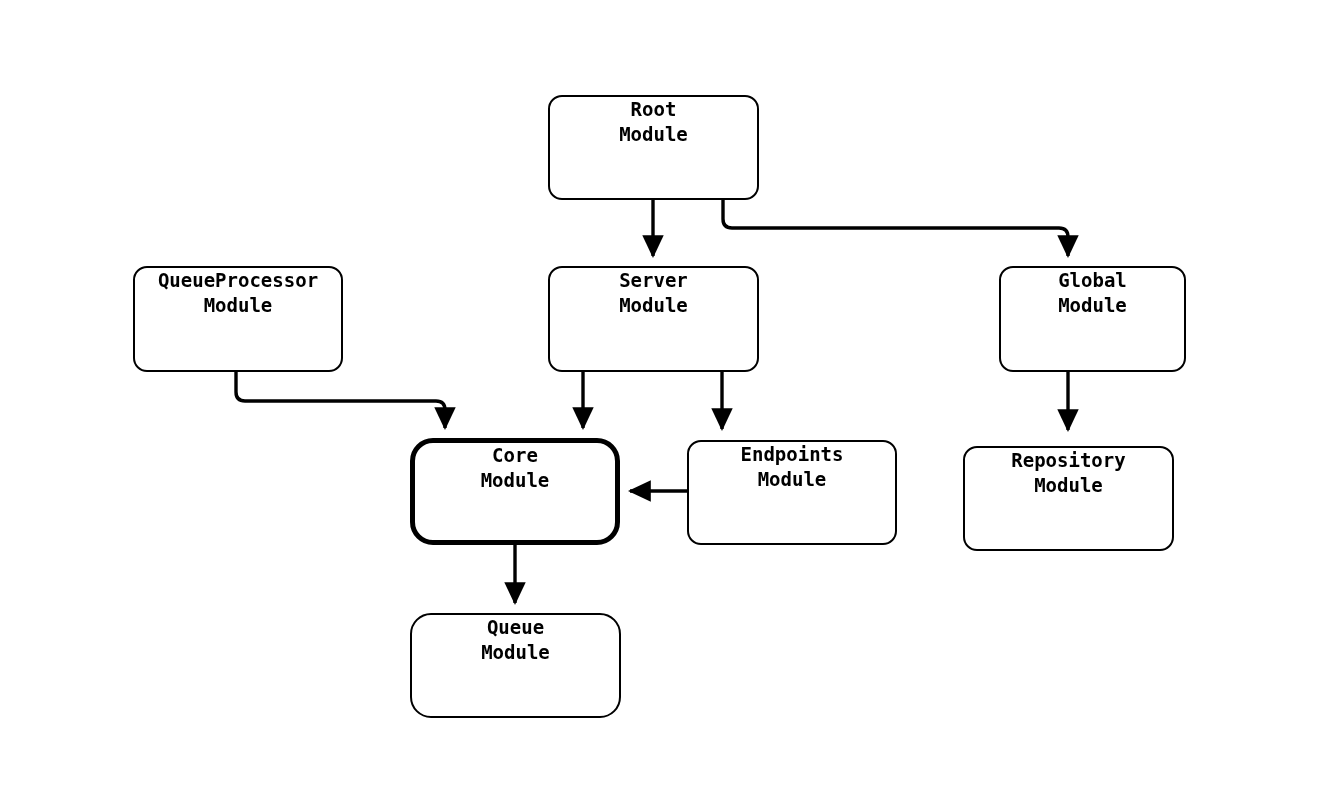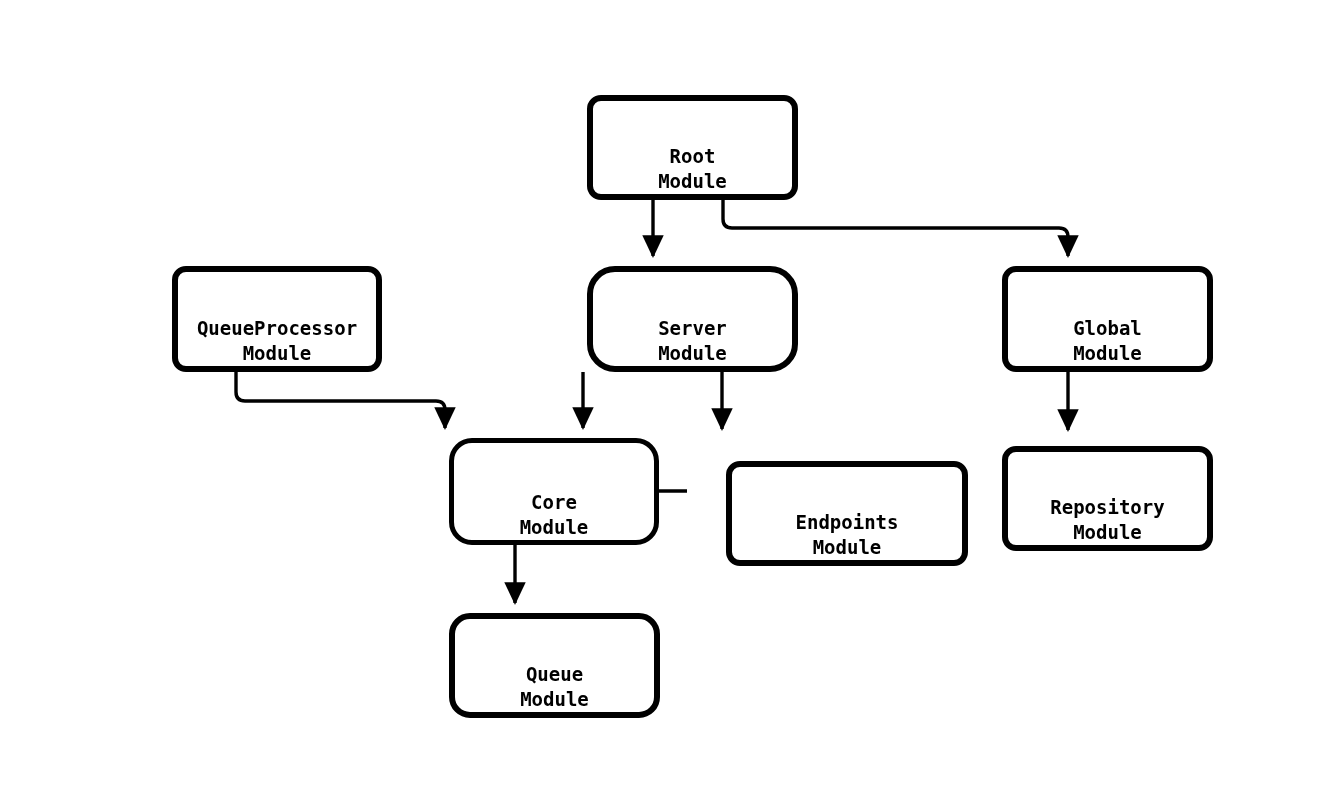--- a/index.html
+++ b/index.html
@@ -25,28 +25,27 @@
     left: 0;
     top: 0;
     width: 1337px;
     height: 809px;
     pointer-events: none;
   }
   .node {
     position: absolute;
     box-sizing: border-box;
     background: #ffffff;
-    border: 6px solid #000000;
+    border: 2px solid #000000;
     border-radius: 14px;
     display: flex;
-    align-items: flex-end;
+    align-items: flex-start;
     justify-content: center;
     text-align: center;
     z-index: 2;
-    margin-left: 39px;
   }
   .node.emphasis {
     border-width: 5px;
     border-radius: 23px;
   }
   .node-label {
     font-family: "DejaVu Sans Mono", "Liberation Mono", monospace;
     font-size: 19px;
     font-weight: 700;
     line-height: 1.32;
@@ -90,36 +89,36 @@
   <div class="node" style="left:548px; top:95px; width:211px; height:105px;">
     <span class="node-label">Root
 Module</span>
   </div>
 
   <div class="node" style="left:133px; top:266px; width:210px; height:106px;">
     <span class="node-label">QueueProcessor
 Module</span>
   </div>
 
-  <div class="node" style="left:548px; top:266px; width:211px; height:106px;border-radius:28px;">
+  <div class="node" style="left:548px; top:266px; width:211px; height:106px;">
     <span class="node-label">Server
 Module</span>
   </div>
 
-  <div class="node" style="left:963px; top:266px; width:211px; height:106px;">
+  <div class="node" style="left:999px; top:266px; width:187px; height:106px;">
     <span class="node-label">Global
 Module</span>
   </div>
 
   <div class="node emphasis" style="left:410px; top:438px; width:210px; height:107px;">
     <span class="node-label">Core
 Module</span>
   </div>
 
-  <div class="node" style="left:687px; top:461px; width:242px; height:105px;">
+  <div class="node" style="left:687px; top:440px; width:210px; height:105px;">
     <span class="node-label">Endpoints
 Module</span>
   </div>
 
   <div class="node" style="left:963px; top:446px; width:211px; height:105px;">
     <span class="node-label">Repository
 Module</span>
   </div>
 
   <div class="node" style="left:410px; top:613px; width:211px; height:105px;border-radius:21px;">

